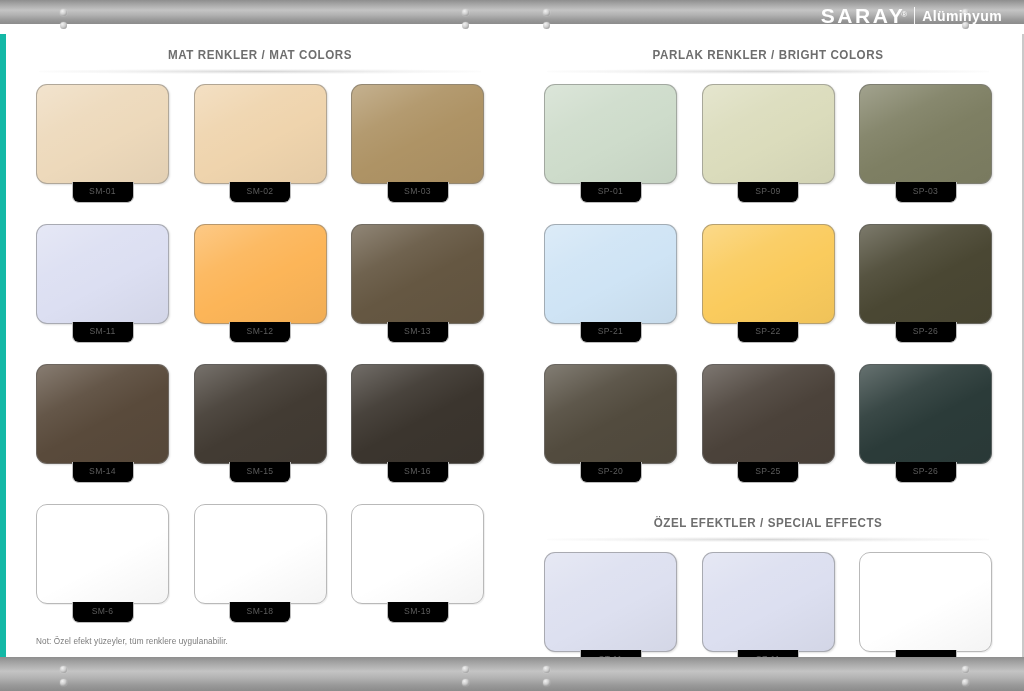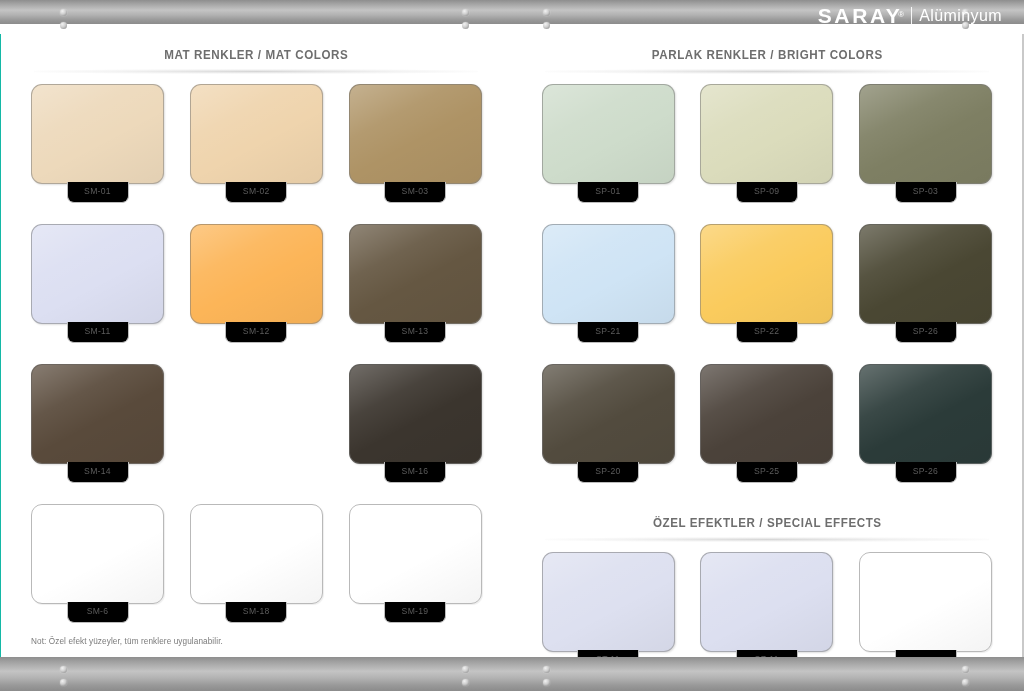--- a/index.html
+++ b/index.html
@@ -63,34 +63,34 @@
     margin-left: -4px;
   }
   .logo-divider {
     width: 1px;
     height: 19px;
     background: #ffffff;
     opacity: .9;
   }
   .logo-sub {
     color: #ffffff;
-    font-size: 16px;
-    font-weight: normal;
+    font-size: 14px;
+    font-weight: bold;
     letter-spacing: .4px;
   }
 
   
   .sheet {
     position: absolute;
     top: 34px;
     left: 0;
     width: 1024px;
     height: 623px;
     background: #ffffff;
-    border-left: 1px solid #14b8a6;
+    border-left: 6px solid #14b8a6;
     border-right: 2px solid #c9c9c9;
   }
 
   .columns {
     position: absolute;
     inset: 0;
     display: flex;
   }
   .column {
     position: relative;
@@ -284,20 +284,28 @@
         <div class="swatch-row" style="margin-top: 2px;">
           <div class="swatch-cell">
             <div class="swatch" style="background: rgb(89, 74, 59);">
               <div class="sheen"></div>
             </div>
             <div class="swatch-tag">
               <span>SM-14</span>
             </div>
           </div>
           <div class="swatch-cell">
+            <div class="swatch" style="background: rgb(66, 59, 51);">
+              <div class="sheen"></div>
+            </div>
+            <div class="swatch-tag">
+              <span>SM-15</span>
+            </div>
+          </div>
+          <div class="swatch-cell">
             <div class="swatch" style="background: rgb(59, 53, 46);">
               <div class="sheen"></div>
             </div>
             <div class="swatch-tag">
               <span>SM-16</span>
             </div>
           </div>
         </div>
         <div class="swatch-row" style="margin-top: 2px;">
           <div class="swatch-cell">

